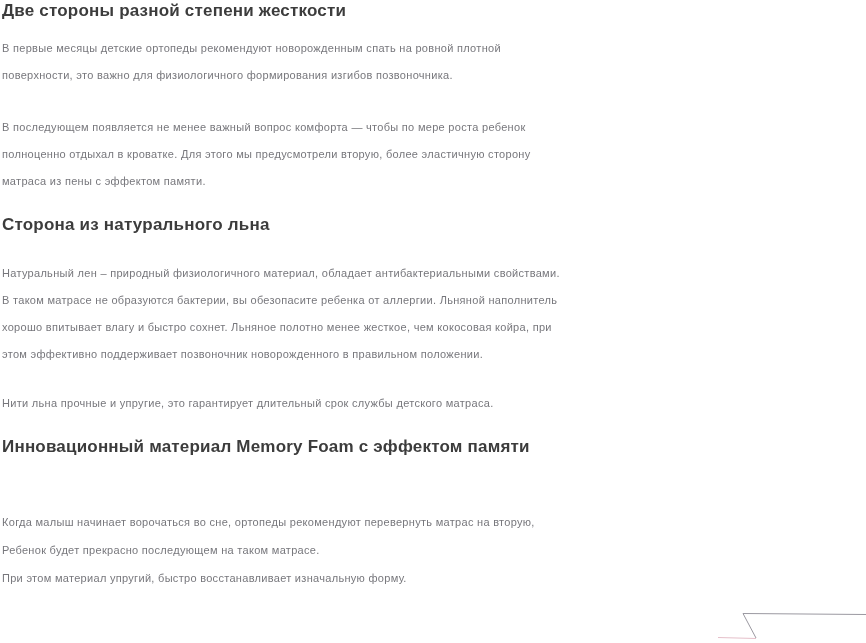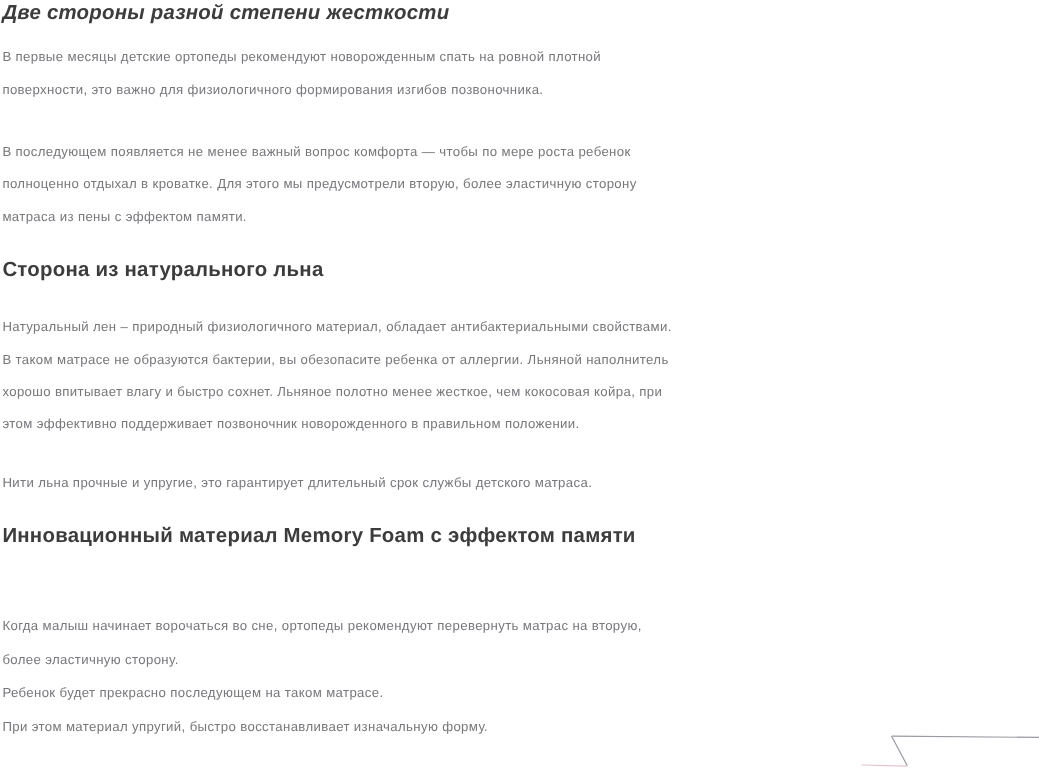--- a/index.html
+++ b/index.html
@@ -32,21 +32,21 @@
   }
   .para { margin: 0; }
   .line {
     font-size: 11px;
     line-height: 27px;
     height: 27px;
     letter-spacing: 0.3px;
     color: #77777c;
     white-space: nowrap;
   }
-  .heading-1 { margin-bottom: 13px; font-style: italic; }
+  .heading-1 { margin-bottom: 13px; }
   .para-1    { margin-bottom: 25px; }
   .para-2    { margin-bottom: 19px; }
   .heading-2 { margin-bottom: 24px; }
   .para-3    { margin-bottom: 22px; }
   .para-4    { margin-bottom: 19px; }
   .heading-3 { margin-bottom: 50px; }
   .para-5 .line {
     line-height: 28px;
     height: 28px;
   }
@@ -87,21 +87,20 @@
   </div>
 
   <div class="para para-4">
     <div class="line">Нити льна прочные и упругие, это гарантирует длительный срок службы детского матраса.</div>
   </div>
 
   <h2 class="heading heading-3">Инновационный материал Memory Foam с эффектом памяти</h2>
 
   <div class="para para-5">
     <div class="line">Когда малыш начинает ворочаться во сне, ортопеды рекомендуют перевернуть матрас на вторую,</div>
-    <div class="line">более эластичную сторону.</div>
     <div class="line">Ребенок будет прекрасно последующем на таком матрасе.</div>
     <div class="line">При этом материал упругий, быстро восстанавливает изначальную форму.</div>
   </div>
 
 </div>
 
 <svg class="corner-art" viewBox="0 0 176 53" xmlns="http://www.w3.org/2000/svg">
   <line x1="53" y1="23.5" x2="176" y2="24.5" stroke-width="1" stroke="#9b99a1"></line>
   <line x1="53" y1="23.5" x2="66" y2="48" stroke-width="1" stroke="#9b99a1"></line>
   <line x1="28" y1="47.5" x2="66" y2="48.5" stroke-width="1" stroke="#e6c0ca"></line>

